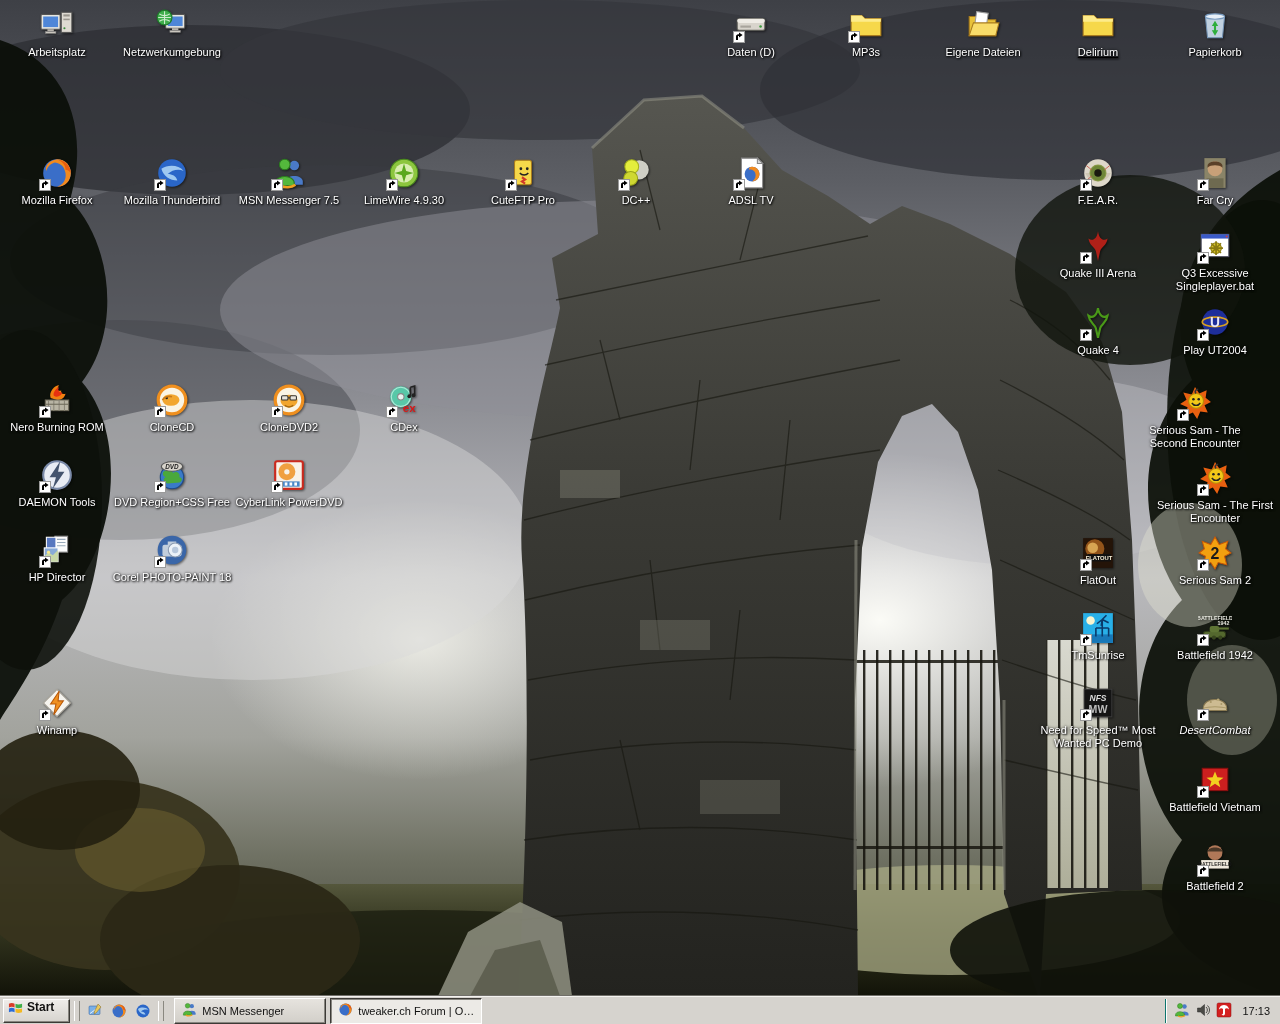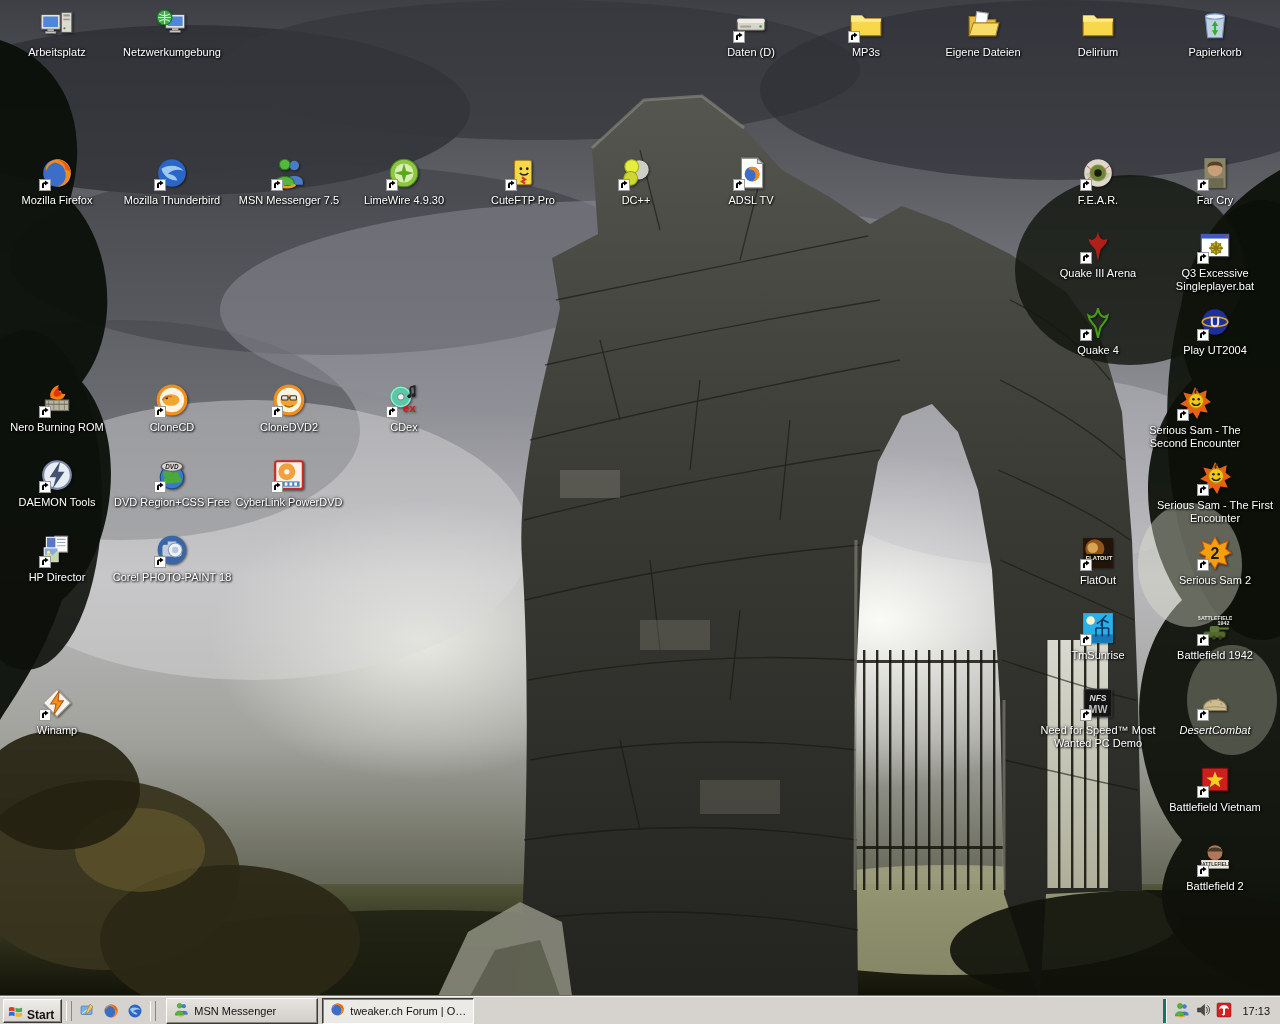--- a/index.html
+++ b/index.html
@@ -18,41 +18,41 @@
   .glyph{position:relative;width:34px;height:34px;margin:0 auto;}
   .glyph>svg{width:34px;height:34px;display:block;filter:drop-shadow(1px 1px 1px rgba(0,0,0,.55));}
   .sc{position:absolute;left:-1px;bottom:-1px;width:12px;height:12px;}
   .sc svg{width:12px;height:12px;display:block;}
   .dlabel{width:124px;margin:4px 0 0 -7px;font-size:11px;line-height:13px;color:#fff;
           text-shadow:1px 1px 2px #000,0 0 3px rgba(0,0,0,.9);}
   
   .taskbar{position:absolute;left:0;bottom:0;width:100%;height:28px;background:#d6d3ce;
            border-top:1px solid #f4f3f0;box-shadow:0 -1px 0 #716f69;
            display:flex;align-items:center;box-sizing:border-box;padding:0 2px;}
-  .startbtn{display:flex;align-items:flex-end;gap:4px;height:22px;padding:0 7px 0 4px;margin-left:1px;
+  .startbtn{display:flex;align-items:flex-start;gap:4px;height:22px;padding:0 15px 0 4px;margin-left:1px;
             background:linear-gradient(180deg,#efedea,#d6d3ce);
             border:1px solid;border-color:#fff #3c3a36 #3c3a36 #fff;
             box-shadow:inset -1px -1px 0 #87857f;font-weight:bold;font-size:12px;color:#111;}
   .startbtn svg{width:15px;height:15px;}
   .handle{width:4px;height:20px;margin:0 4px;border-left:1px solid #fff;border-right:1px solid #8a8880;}
   .ql{display:flex;align-items:center;gap:6px;padding:0 2px;}
   .qlicon{width:18px;height:18px;display:flex;align-items:center;justify-content:center;}
   .qlicon svg{width:16px;height:16px;}
   .tasks{display:flex;align-items:center;gap:4px;margin-left:6px;}
   .taskbtn{display:flex;align-items:center;gap:5px;height:22px;padding:12px 7px;box-sizing:border-box;
            background:linear-gradient(180deg,#e6e3de,#d2cfc9);
            border:1px solid;border-color:#fff #3c3a36 #3c3a36 #fff;
            box-shadow:inset -1px -1px 0 #87857f;font-size:11px;color:#111;
            white-space:nowrap;overflow:hidden;}
   .taskbtn.active{background:#eceae6;border-color:#3c3a36 #fff #fff #3c3a36;
            box-shadow:inset 1px 1px 0 #87857f;}
   .taskbtn svg{width:15px;height:15px;flex:0 0 auto;}
   .taskbtn .tlabel{overflow:hidden;text-overflow:ellipsis;}
   .tray{margin-left:auto;display:flex;align-items:center;height:24px;padding:0 8px 0 8px;
-        border-left:3px solid #0f766e;box-shadow:inset 1px 0 0 #fff;gap:4px;}
+        border-left:1px solid #0f766e;box-shadow:inset 1px 0 0 #fff;gap:4px;}
   .trayicon{width:17px;height:17px;}
   .trayicon svg{width:16px;height:16px;display:block;}
   .clock{font-size:11px;color:#111;margin-left:5px;}
 </style>
 </head>
 <body>
 
 <div class="stage">
   <div class="desktop">
 
@@ -212,21 +212,21 @@
         <div class="dicon" style="left: 928px; top: 8px;">
           <div class="glyph">
             <svg viewBox="0 0 32 32">
               <path d="M3,8 L12,8 L14,11 L28,11 L28,26 L3,26 Z" fill="#e8c23a" stroke="#a97c1e"></path>
               <rect x="9" y="4" width="11" height="14" fill="#fff" stroke="#9a9a9a" transform="rotate(8 14 11)"></rect>
               <path d="M3,26 L7,14 L31,14 L28,26 Z" fill="#f8dc6a" stroke="#a97c1e"></path>
             </svg>
           </div>
           <div class="dlabel">Eigene Dateien</div>
         </div>
-        <div class="dicon" style="left: 1043px; top: 8px;">
+        <div class="dicon" style="left: 1043px; top: 8px; text-decoration: underline;">
           <div class="glyph">
             <svg viewBox="0 0 32 32">
               <path d="M2,7 L12,7 L15,10 L30,10 L30,26 L2,26 Z" fill="#f6d84a" stroke="#a97c1e"></path>
               <path d="M2,7 L12,7 L15,10 L30,10 L30,13 L2,13 Z" fill="#fdeb8a"></path>
             </svg>
           </div>
           <div class="dlabel">Delirium</div>
         </div>
         <div class="dicon" style="left: 1160px; top: 8px;">
           <div class="glyph">

